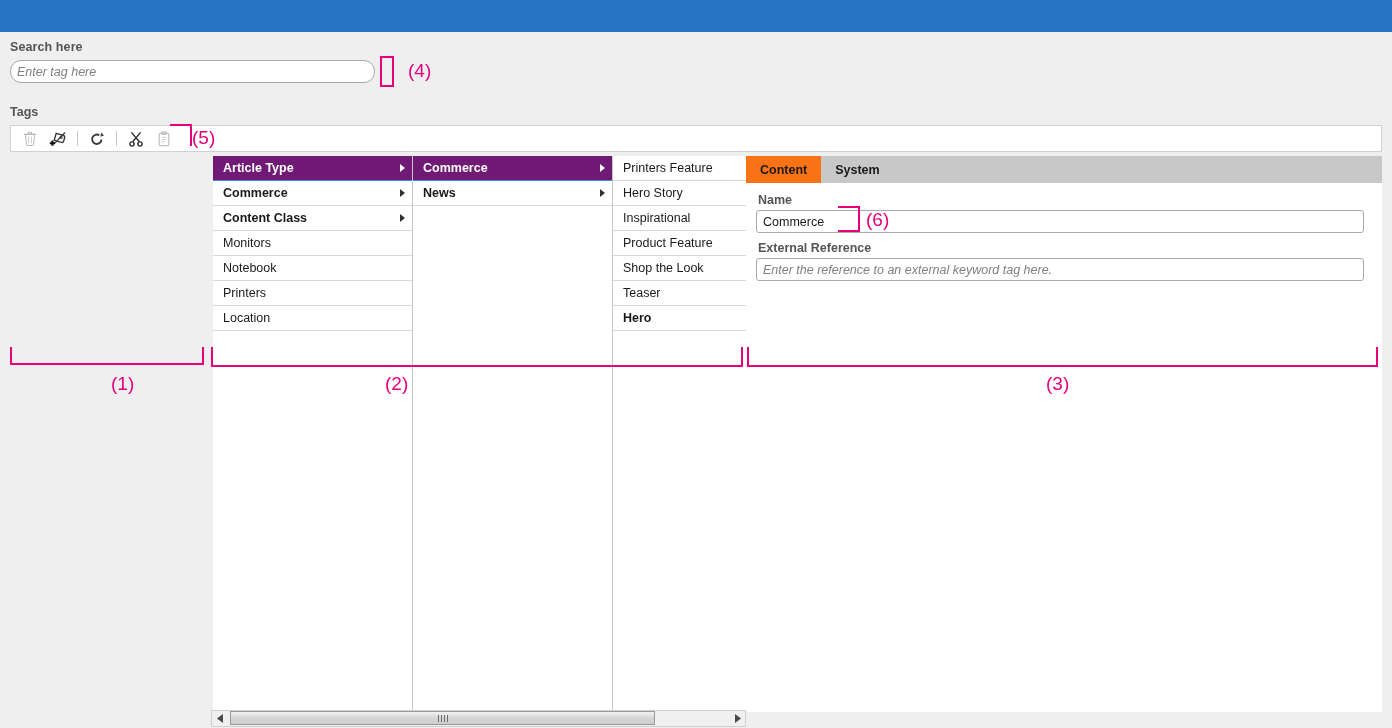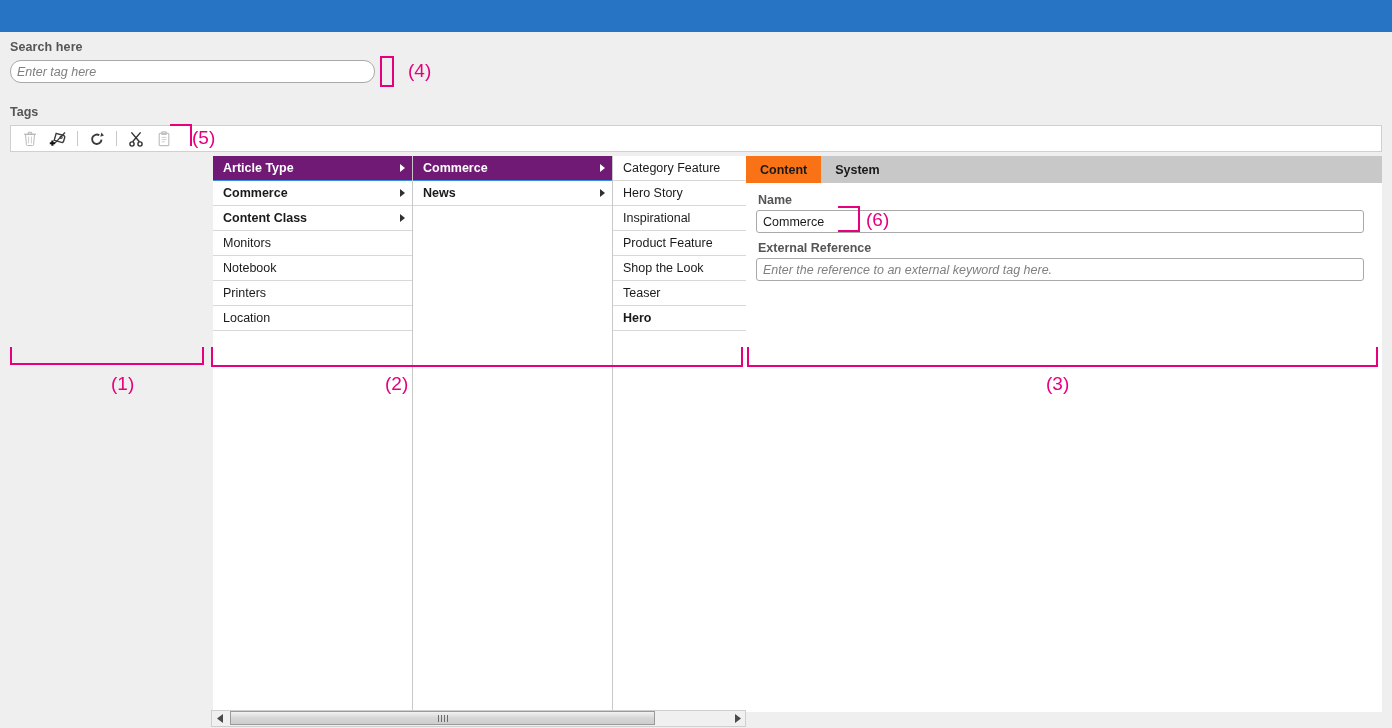--- a/index.html
+++ b/index.html
@@ -281,21 +281,21 @@
           <span>Commerce</span>
           <span class="caret"></span>
         </div>
         <div class="row bold">
           <span>News</span>
           <span class="caret"></span>
         </div>
       </div>
     <div class="col" id="col4">
         <div class="row">
-          <span>Category Feature</span>
+          <span>Printers Feature</span>
         </div>
         <div class="row">
           <span>Hero Story</span>
         </div>
         <div class="row">
           <span>Inspirational</span>
         </div>
         <div class="row">
           <span>Product Feature</span>
         </div>

